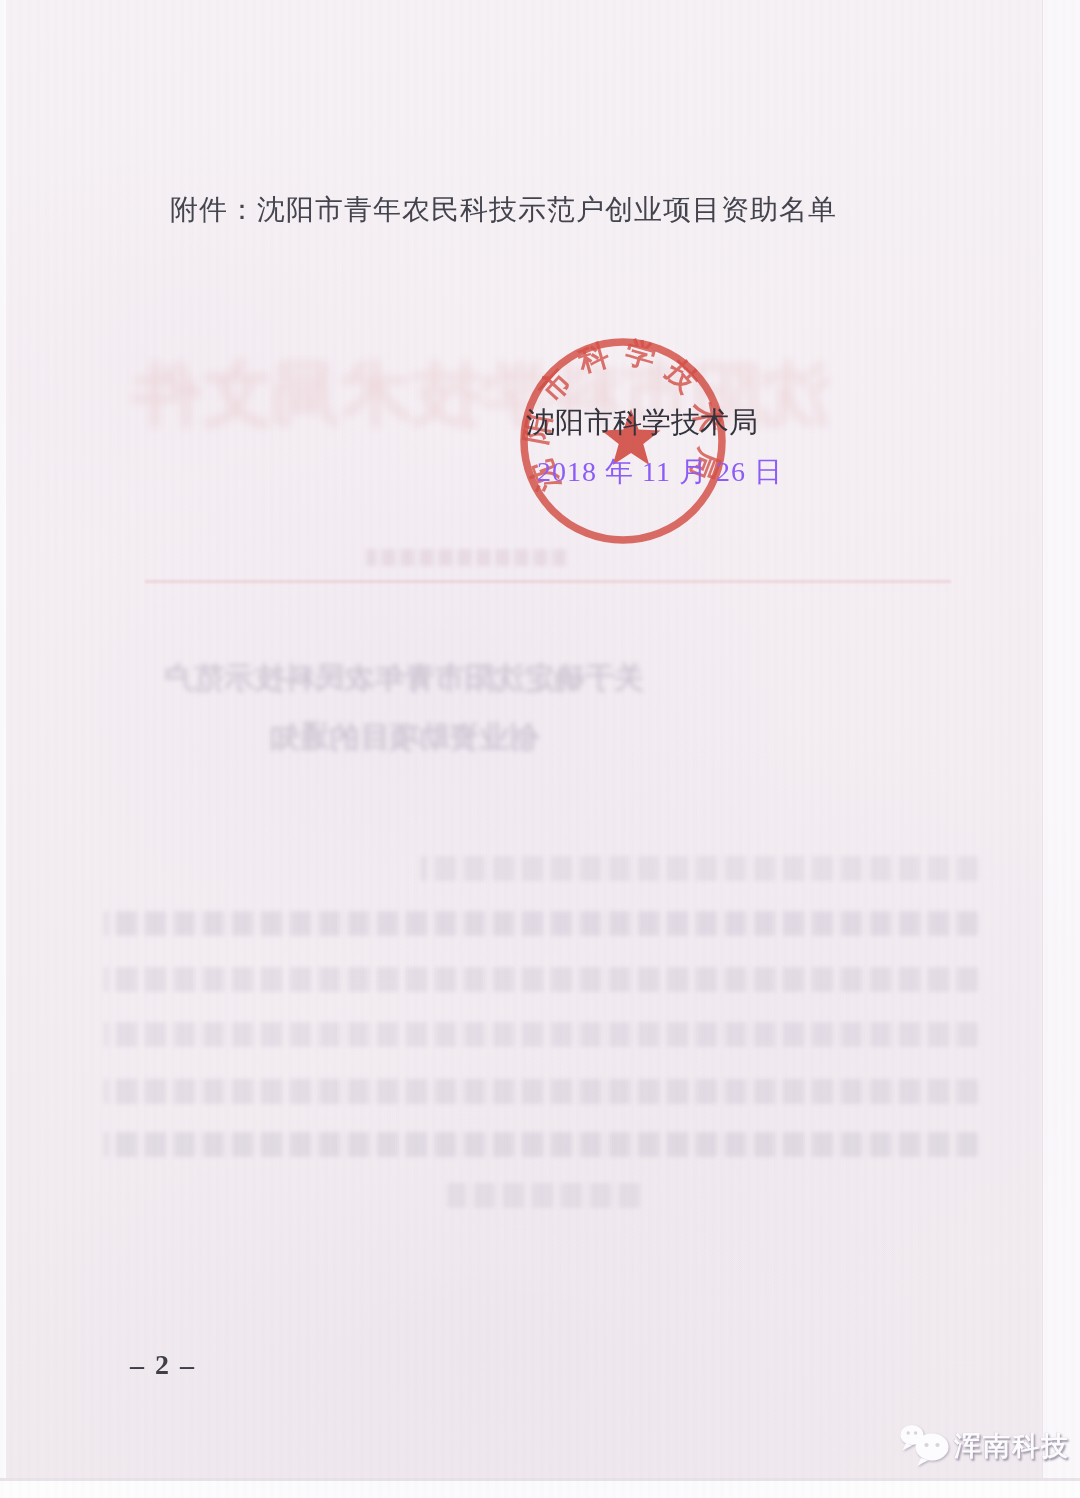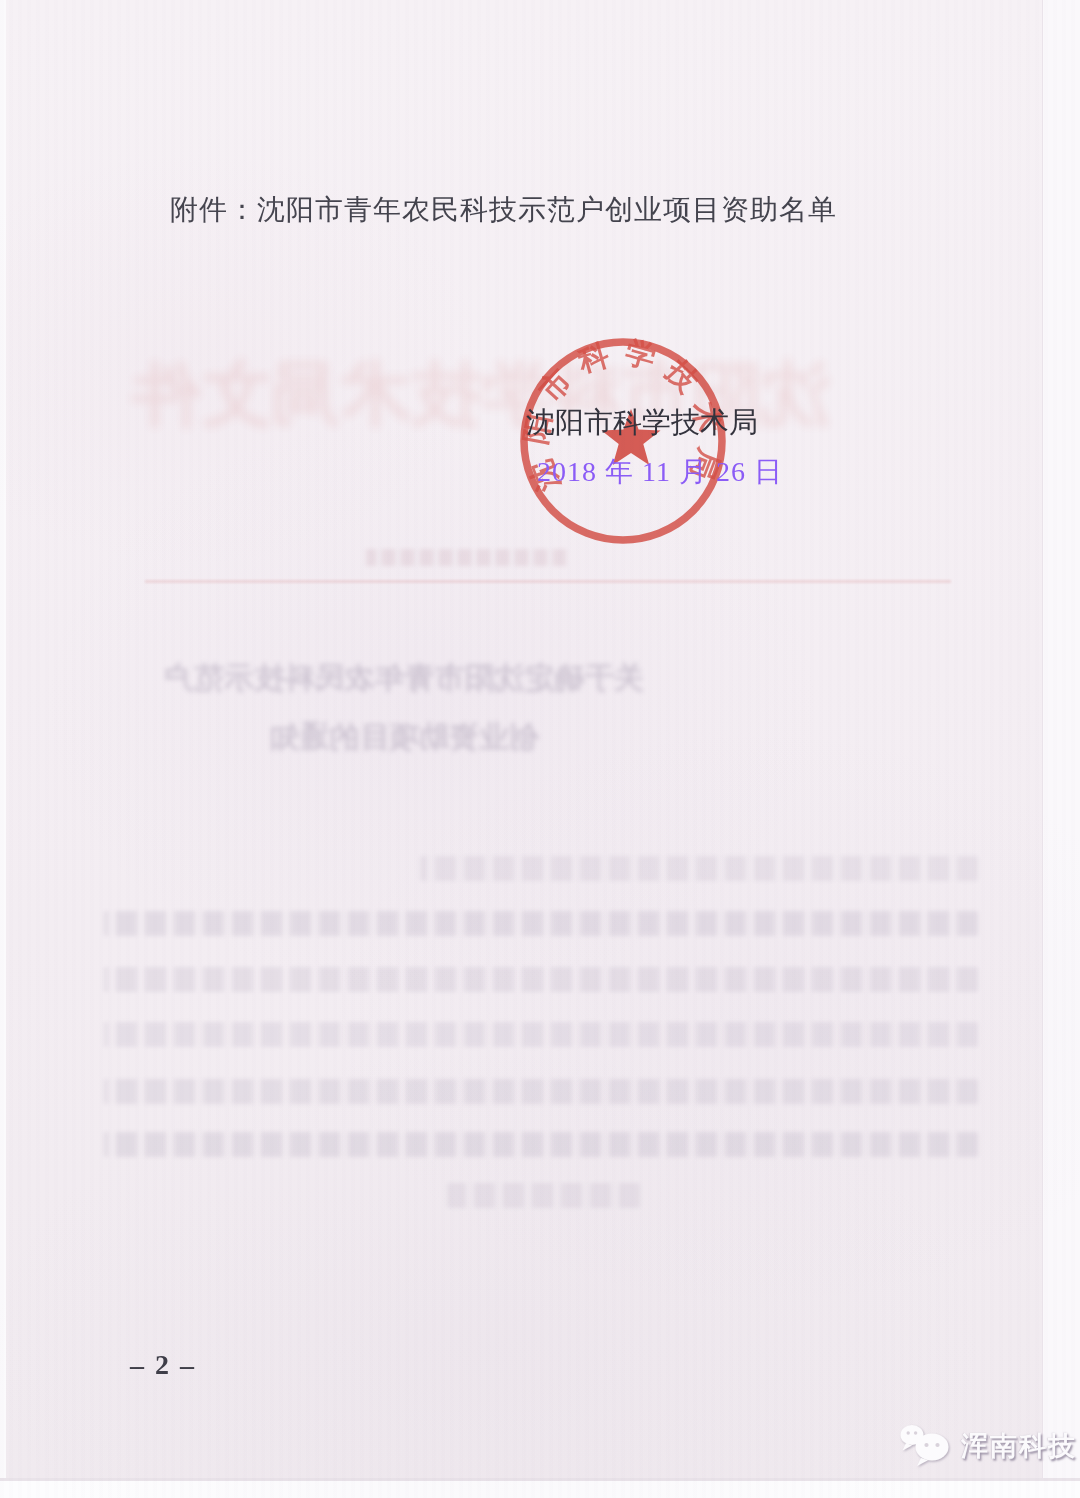--- a/index.html
+++ b/index.html
@@ -77,21 +77,21 @@
   .gb-a{left:420px;top:856px;width:558px;opacity:.42;}
   .gb-b{left:104px;top:911px;width:874px;}
   .gb-c{left:104px;top:967px;width:874px;opacity:.48;}
   .gb-d{left:104px;top:1022px;width:874px;opacity:.45;}
   .gb-e{left:104px;top:1079px;width:874px;opacity:.5;}
   .gb-f{left:104px;top:1132px;width:874px;opacity:.55;}
   .gb-g{left:447px;top:1183px;width:193px;opacity:.42;}
 
   
   .watermark{
-    position:absolute;left:898px;top:1422px;display:flex;align-items:center;gap:7px;z-index:8;
+    position:absolute;left:898px;top:1422px;display:flex;align-items:center;z-index:8;
   }
   .wm-label{
     font-family:"Liberation Sans","DejaVu Sans",sans-serif;
     font-size:27px;font-weight:bold;letter-spacing:2px;color:#fbfafc;
     text-shadow:1.5px 1.5px 2px rgba(155,145,165,.95), -0.5px -0.5px 1px rgba(170,160,180,.5);
     white-space:nowrap;
   }
 </style>
 </head>
 <body>

